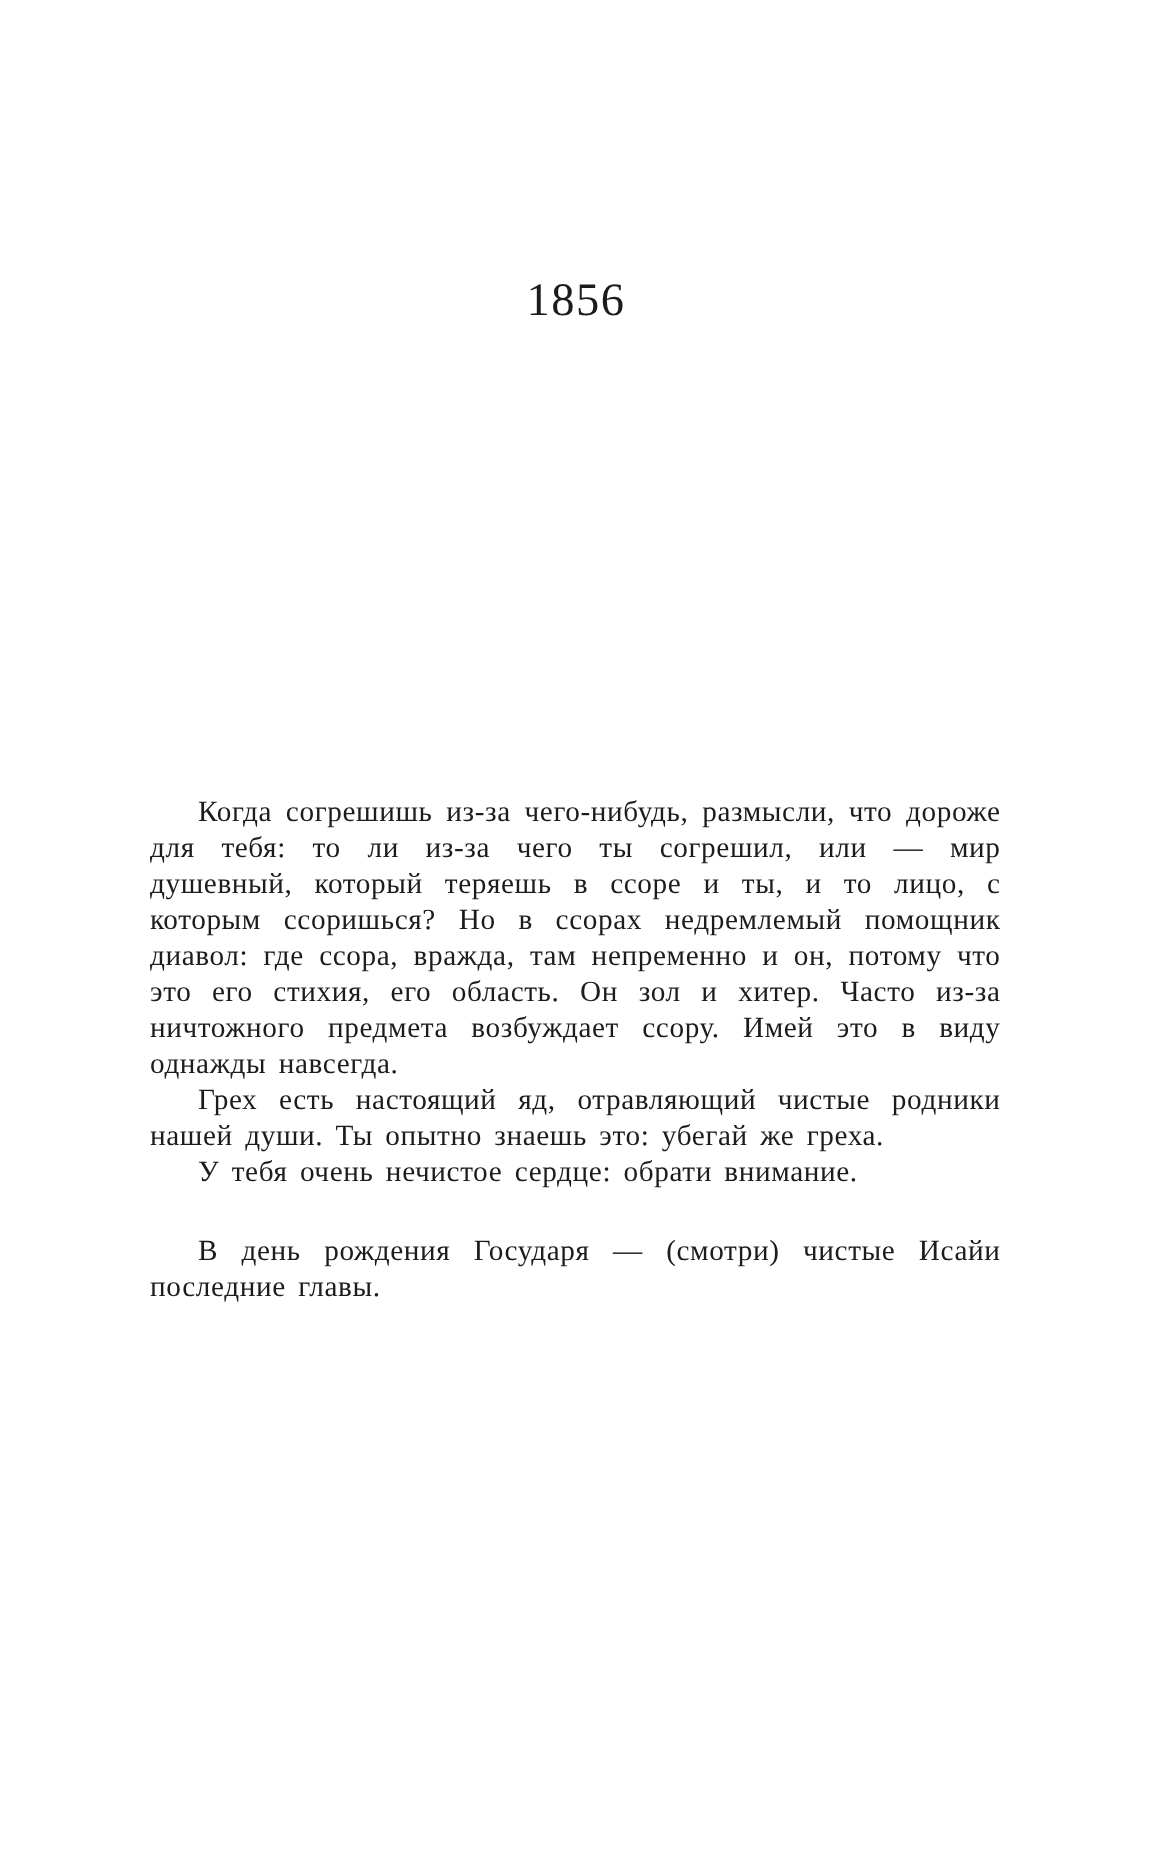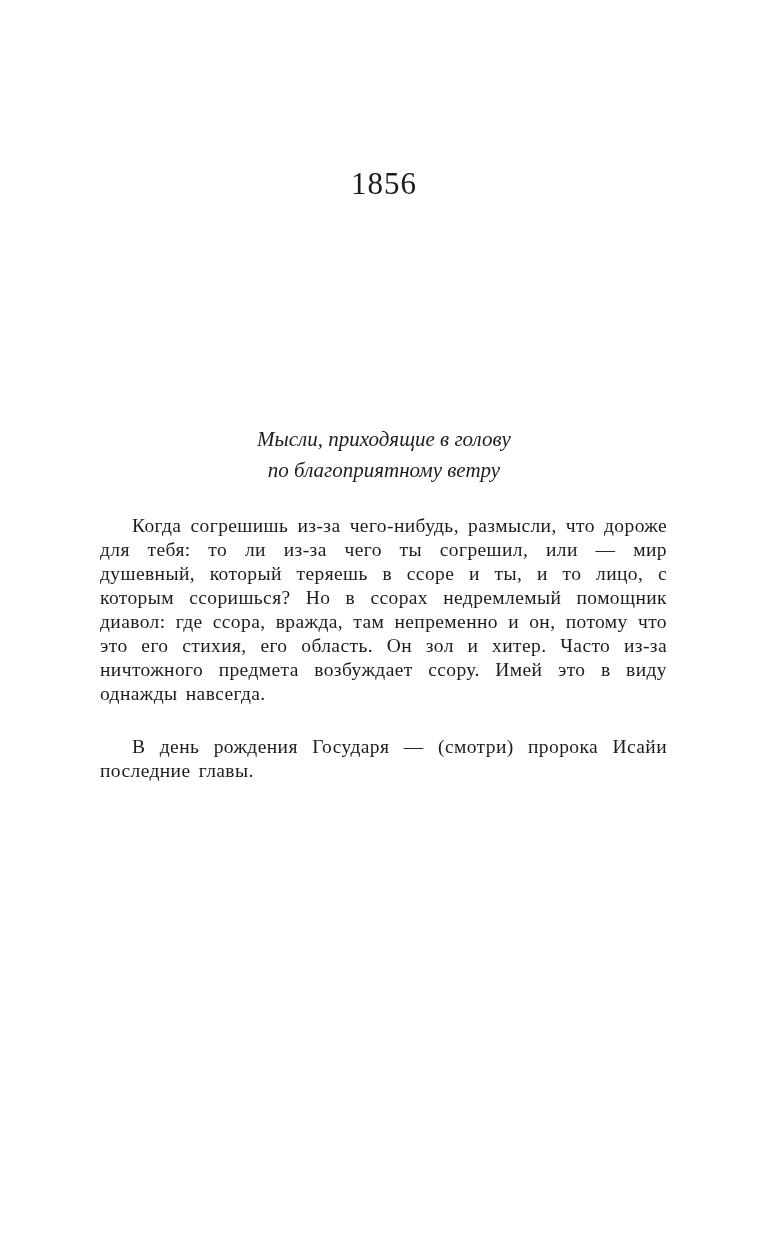--- a/index.html
+++ b/index.html
@@ -4,21 +4,21 @@
 <style>
   html, body {
     margin: 0;
     padding: 0;
     background: #ffffff;
   }
   .page {
     position: relative;
     width: 768px;
     height: 870px;
-    margin: 0 auto;
+    margin: 16px auto;
     background: #ffffff;
     font-family: "Liberation Serif", serif;
     color: #1c1c1c;
     overflow: hidden;
   }
   .chapter-year {
     position: absolute;
     top: 166px;
     left: 0;
     width: 100%;
@@ -64,25 +64,23 @@
     font-size: 19px;
   }
 </style>
 </head>
 <body>
 
 <div class="page">
 
   <div class="chapter-year">1856</div>
 
-  <div class="subtitle">
-    <div>Мысли, приходящие в голову</div>
-    <div>по благоприятному ветру</div>
-  </div>
 
   <div class="body-text">
     <p>Когда согрешишь из-за чего-нибудь, размысли, что дороже для тебя: то ли из-за чего ты согрешил, или — мир душевный, который теряешь в ссоре и ты, и то лицо, с которым ссоришься? Но в ссорах недремлемый помощник диавол: где ссора, вражда, там непременно и он, потому что это его стихия, его область. Он зол и хитер. Часто из-за ничтожного предмета возбуждает ссору. Имей это в виду однажды навсегда.</p>
-    <p class="block-gap">В день рождения Государя — (смотри) пророка Исайи последние главы.</p>
+    <p>Грех есть настоящий яд, отравляющий чистые родники нашей души. Ты опытно знаешь это: убегай же греха.</p>
+    <p>У тебя очень нечистое сердце: обрати внимание.</p>
+    <p class="block-gap">В день рождения Государя — (смотри) чистые Исайи последние главы.</p>
   </div>
 
   <div class="page-number">9</div>
 
 </div>
 
 </body></html>

